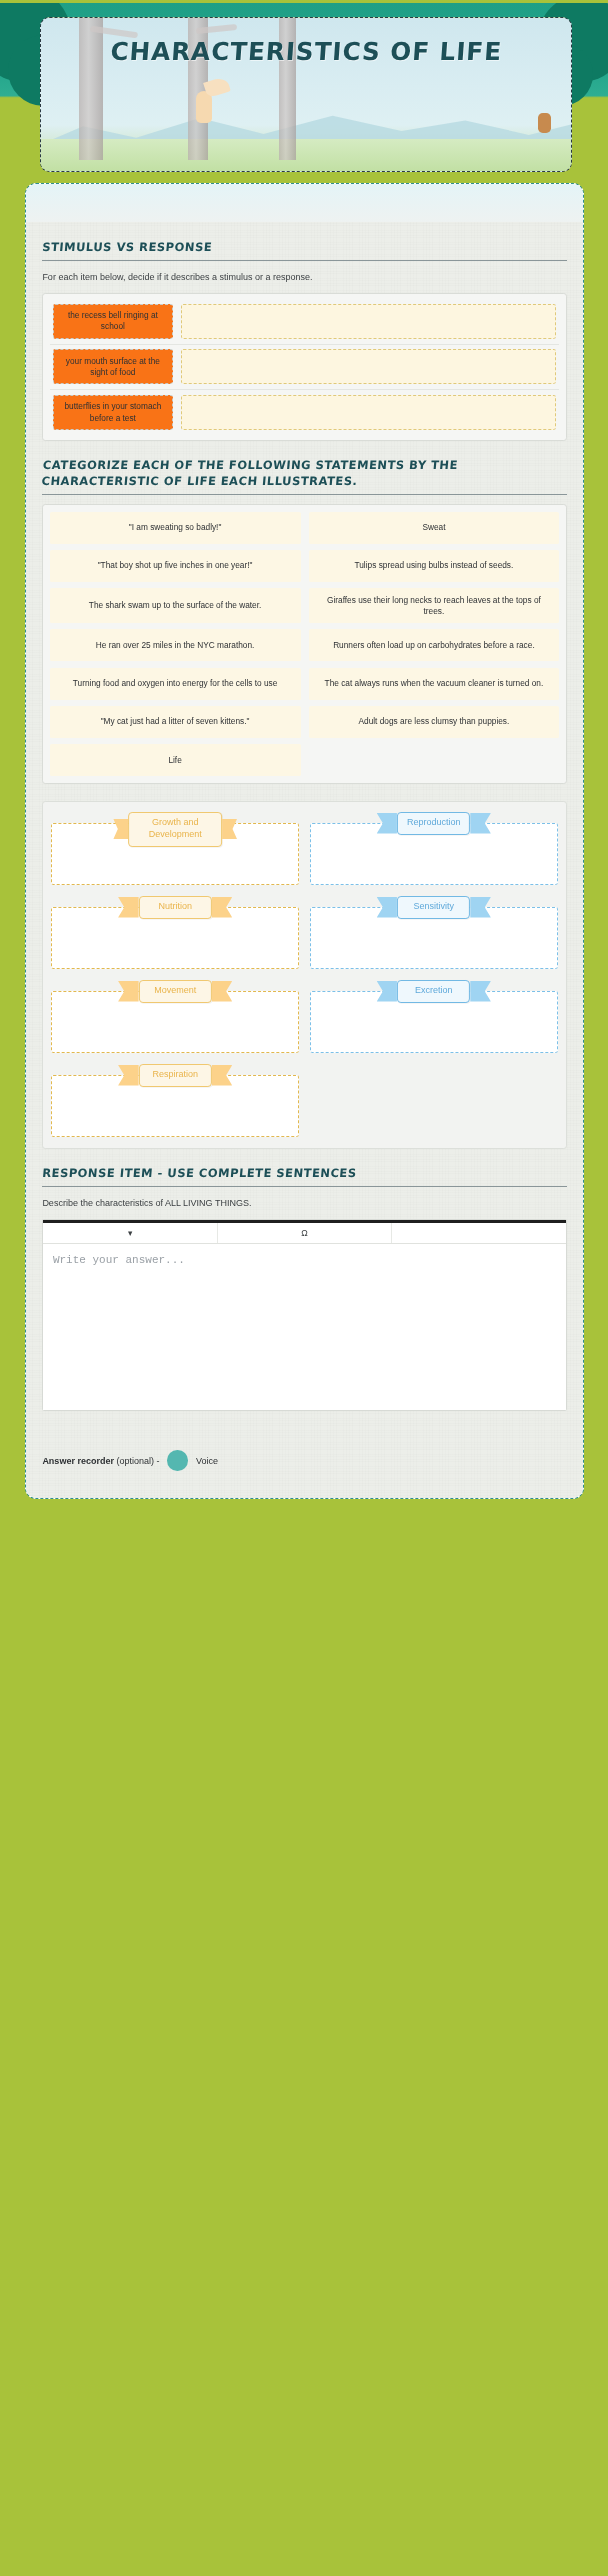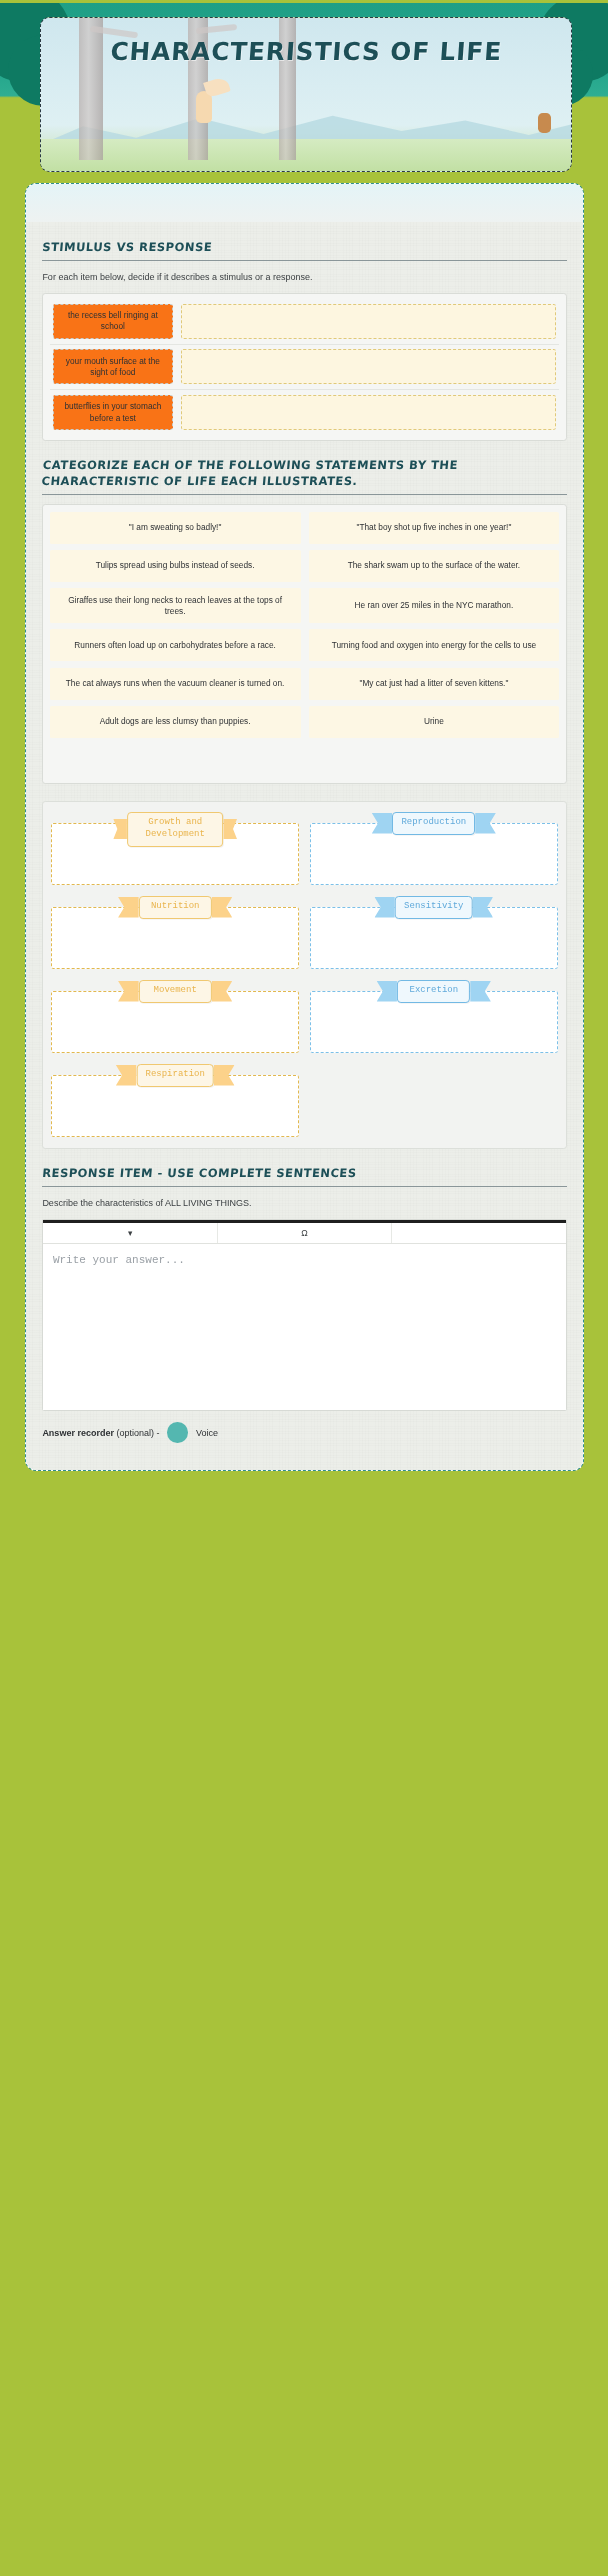--- a/index.html
+++ b/index.html
@@ -203,21 +203,21 @@
   .banner-card {
     background: #f2f3f1;
     border: 0.8px solid #dcdfda;
     border-radius: 3.2px;
     padding: 9.5px 8px 11px 8px;
     display: grid;
     grid-template-columns: 1fr 1fr;
     column-gap: 11px;
     row-gap: 11px;
   }
-  .bucket { position: relative; padding-top: 11px; font-family: Liberation Mono, monospace; }
+  .bucket { position: relative; padding-top: 11px; }
   .bucket-zone {
     border: 0.8px dashed #e2b84e;
     background: #ffffff;
     border-radius: 2.4px;
     height: 62px;
   }
   .bucket.blue .bucket-zone { border-color: #7cc0e8; }
   .ribbon {
     position: absolute;
     top: 0; left: 50%;
@@ -273,20 +273,21 @@
     padding: 9.5px 9.5px;
     font-size: 11px;
     color: #9aa0a6;
     font-family: Liberation Mono, monospace;
   }
 
   
   .recorder {
     display: flex; align-items: center; gap: 8px;
     padding: 11px 16px 16px 16px;
+    margin-top: 28px;
   }
   .rec-label { font-size: 9px; font-weight: 700; color: #2e3134; }
   .rec-label .soft { font-weight: 400; }
   .rec-dot {
     width: 20.6px; height: 20.6px; border-radius: 50%;
     background: #54b7b0;
   }
   .rec-voice { font-size: 9px; font-weight: 400; color: #2e3134; }
 </style>
 </head>
@@ -341,31 +342,32 @@
           </div>
         </div>
       </div>
 
       <div class="section">
         <div class="sec-title">Categorize each of the following statements by the characteristic of life each illustrates.</div>
         <div class="sec-rule"></div>
 
         <div class="cat-card">
           <div class="cat-tile">"I am sweating so badly!"</div>
+          <div class="cat-tile">Sweat</div>
           <div class="cat-tile">"That boy shot up five inches in one year!"</div>
           <div class="cat-tile">Tulips spread using bulbs instead of seeds.</div>
           <div class="cat-tile">The shark swam up to the surface of the water.</div>
           <div class="cat-tile">Giraffes use their long necks to reach leaves at the tops of trees.</div>
           <div class="cat-tile">He ran over 25 miles in the NYC marathon.</div>
           <div class="cat-tile">Runners often load up on carbohydrates before a race.</div>
           <div class="cat-tile">Turning food and oxygen into energy for the cells to use</div>
           <div class="cat-tile">The cat always runs when the vacuum cleaner is turned on.</div>
           <div class="cat-tile">"My cat just had a litter of seven kittens."</div>
           <div class="cat-tile">Adult dogs are less clumsy than puppies.</div>
-          <div class="cat-tile">Urine</div>
+          <div class="cat-tile">Life</div>
           <div class="cat-tile blank"></div>
         </div>
       </div>
 
       <div class="section">
         <div class="banner-card">
 
           <div class="bucket">
             <div class="ribbon">
               <div class="tail"></div>

